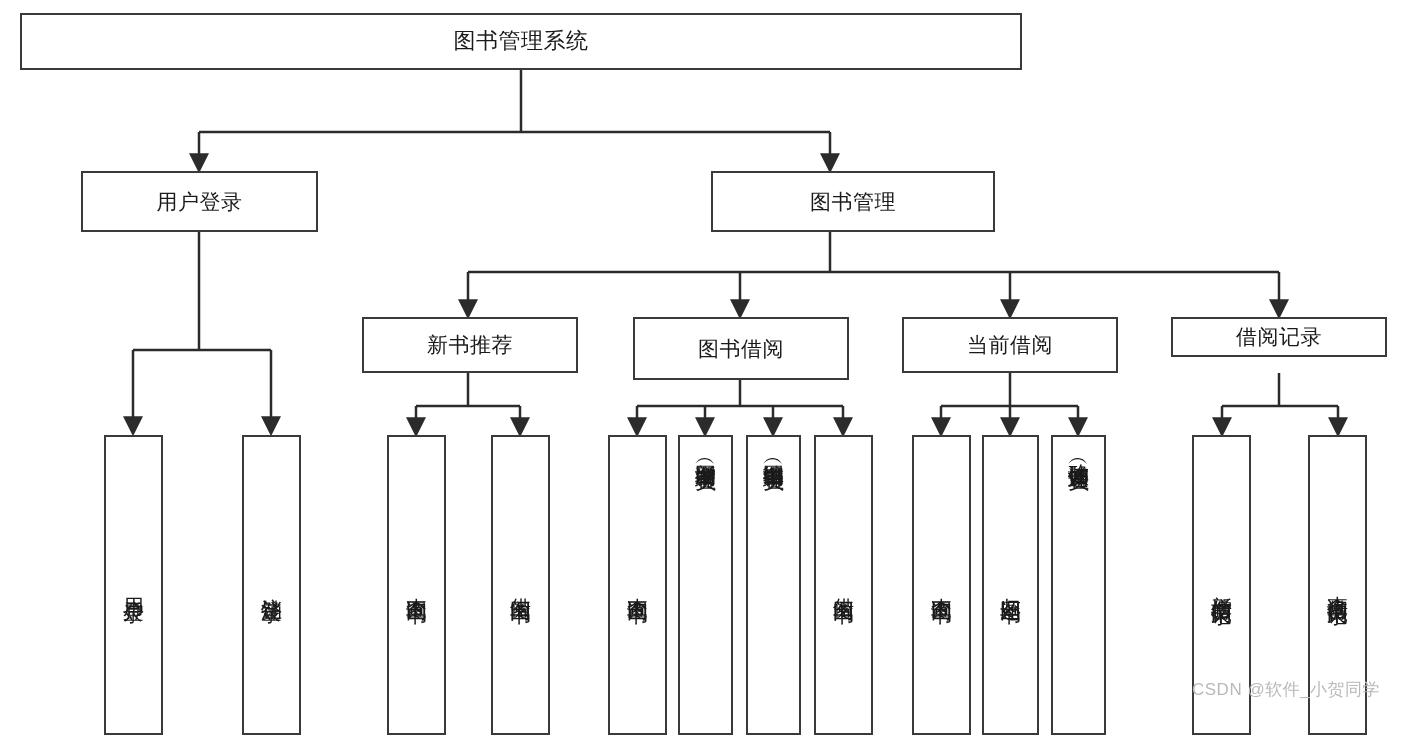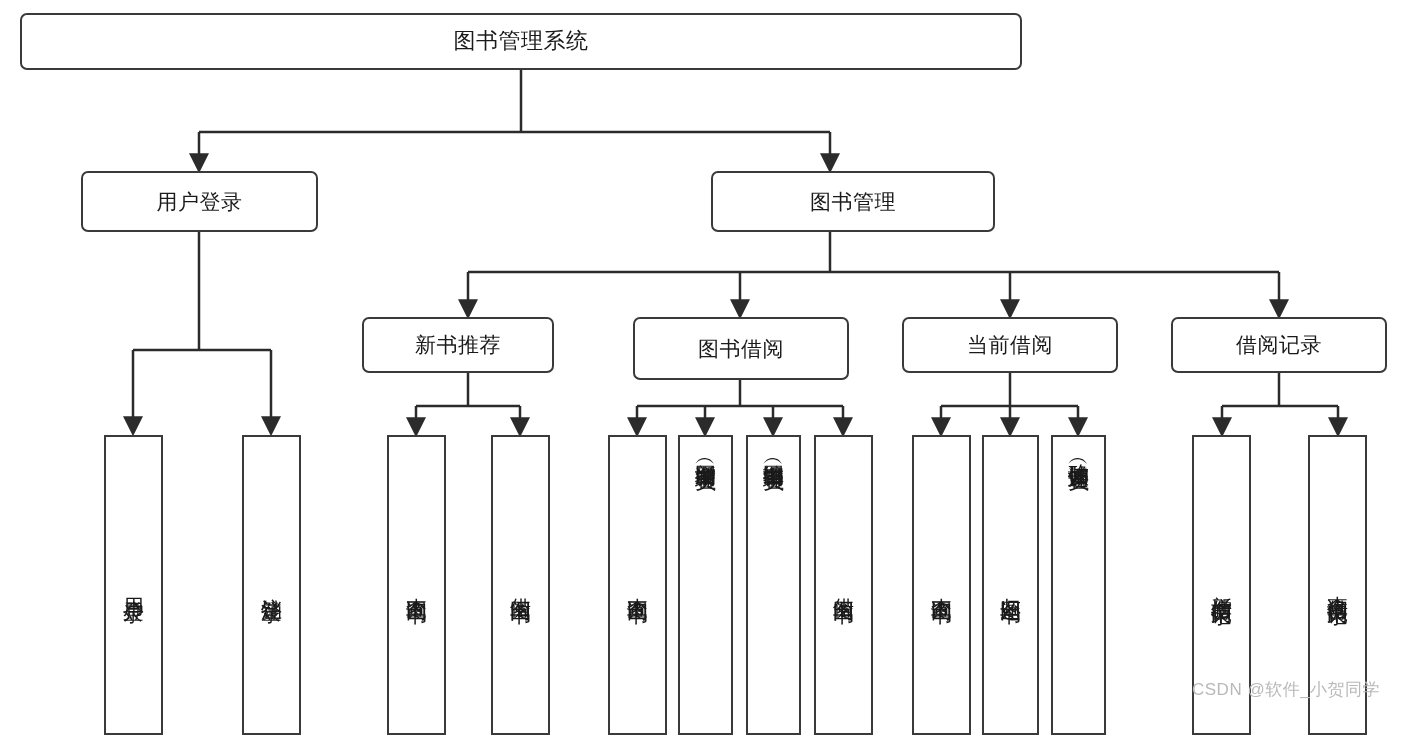--- a/index.html
+++ b/index.html
@@ -34,21 +34,20 @@
     align-items: center;
     justify-content: center;
     color: #1a1a1a;
   }
   .node-h {
     font-size: 21px;
     letter-spacing: 0.5px;
     line-height: 1.2;
     text-align: center;
     white-space: nowrap;
-    border-radius: 7px;
   }
   .node-root {
     font-size: 22px;
   }
   .node-v {
     writing-mode: vertical-rl;
     text-orientation: upright;
     font-size: 21px;
     letter-spacing: 2px;
     line-height: 1.15;
@@ -129,30 +128,30 @@
     <span>图书管理系统</span>
   </div>
 
   <div class="node node-h" style="left:81px; top:171px; width:237px; height:61px;">
     <span>用户登录</span>
   </div>
   <div class="node node-h" style="left:711px; top:171px; width:284px; height:61px;">
     <span>图书管理</span>
   </div>
 
-  <div class="node node-h" style="left:362px; top:317px; width:192px; height:56px;">
+  <div class="node node-h" style="left:362px; top:317px; width:216px; height:56px;">
     <span>新书推荐</span>
   </div>
   <div class="node node-h" style="left:633px; top:317px; width:216px; height:63px;">
     <span>图书借阅</span>
   </div>
   <div class="node node-h" style="left:902px; top:317px; width:216px; height:56px;">
     <span>当前借阅</span>
   </div>
-  <div class="node node-h" style="left:1171px; top:317px; width:216px; height:56px;">
+  <div class="node node-h" style="left:1171px; top:317px; width:216px; height:40px;">
     <span>借阅记录</span>
   </div>
 
   <div class="node node-v" style="left:104px; top:435px; width:59px; height:300px;">
     <span>用户登录</span>
   </div>
   <div class="node node-v" style="left:242px; top:435px; width:59px; height:300px;">
     <span>注销登录</span>
   </div>
 

